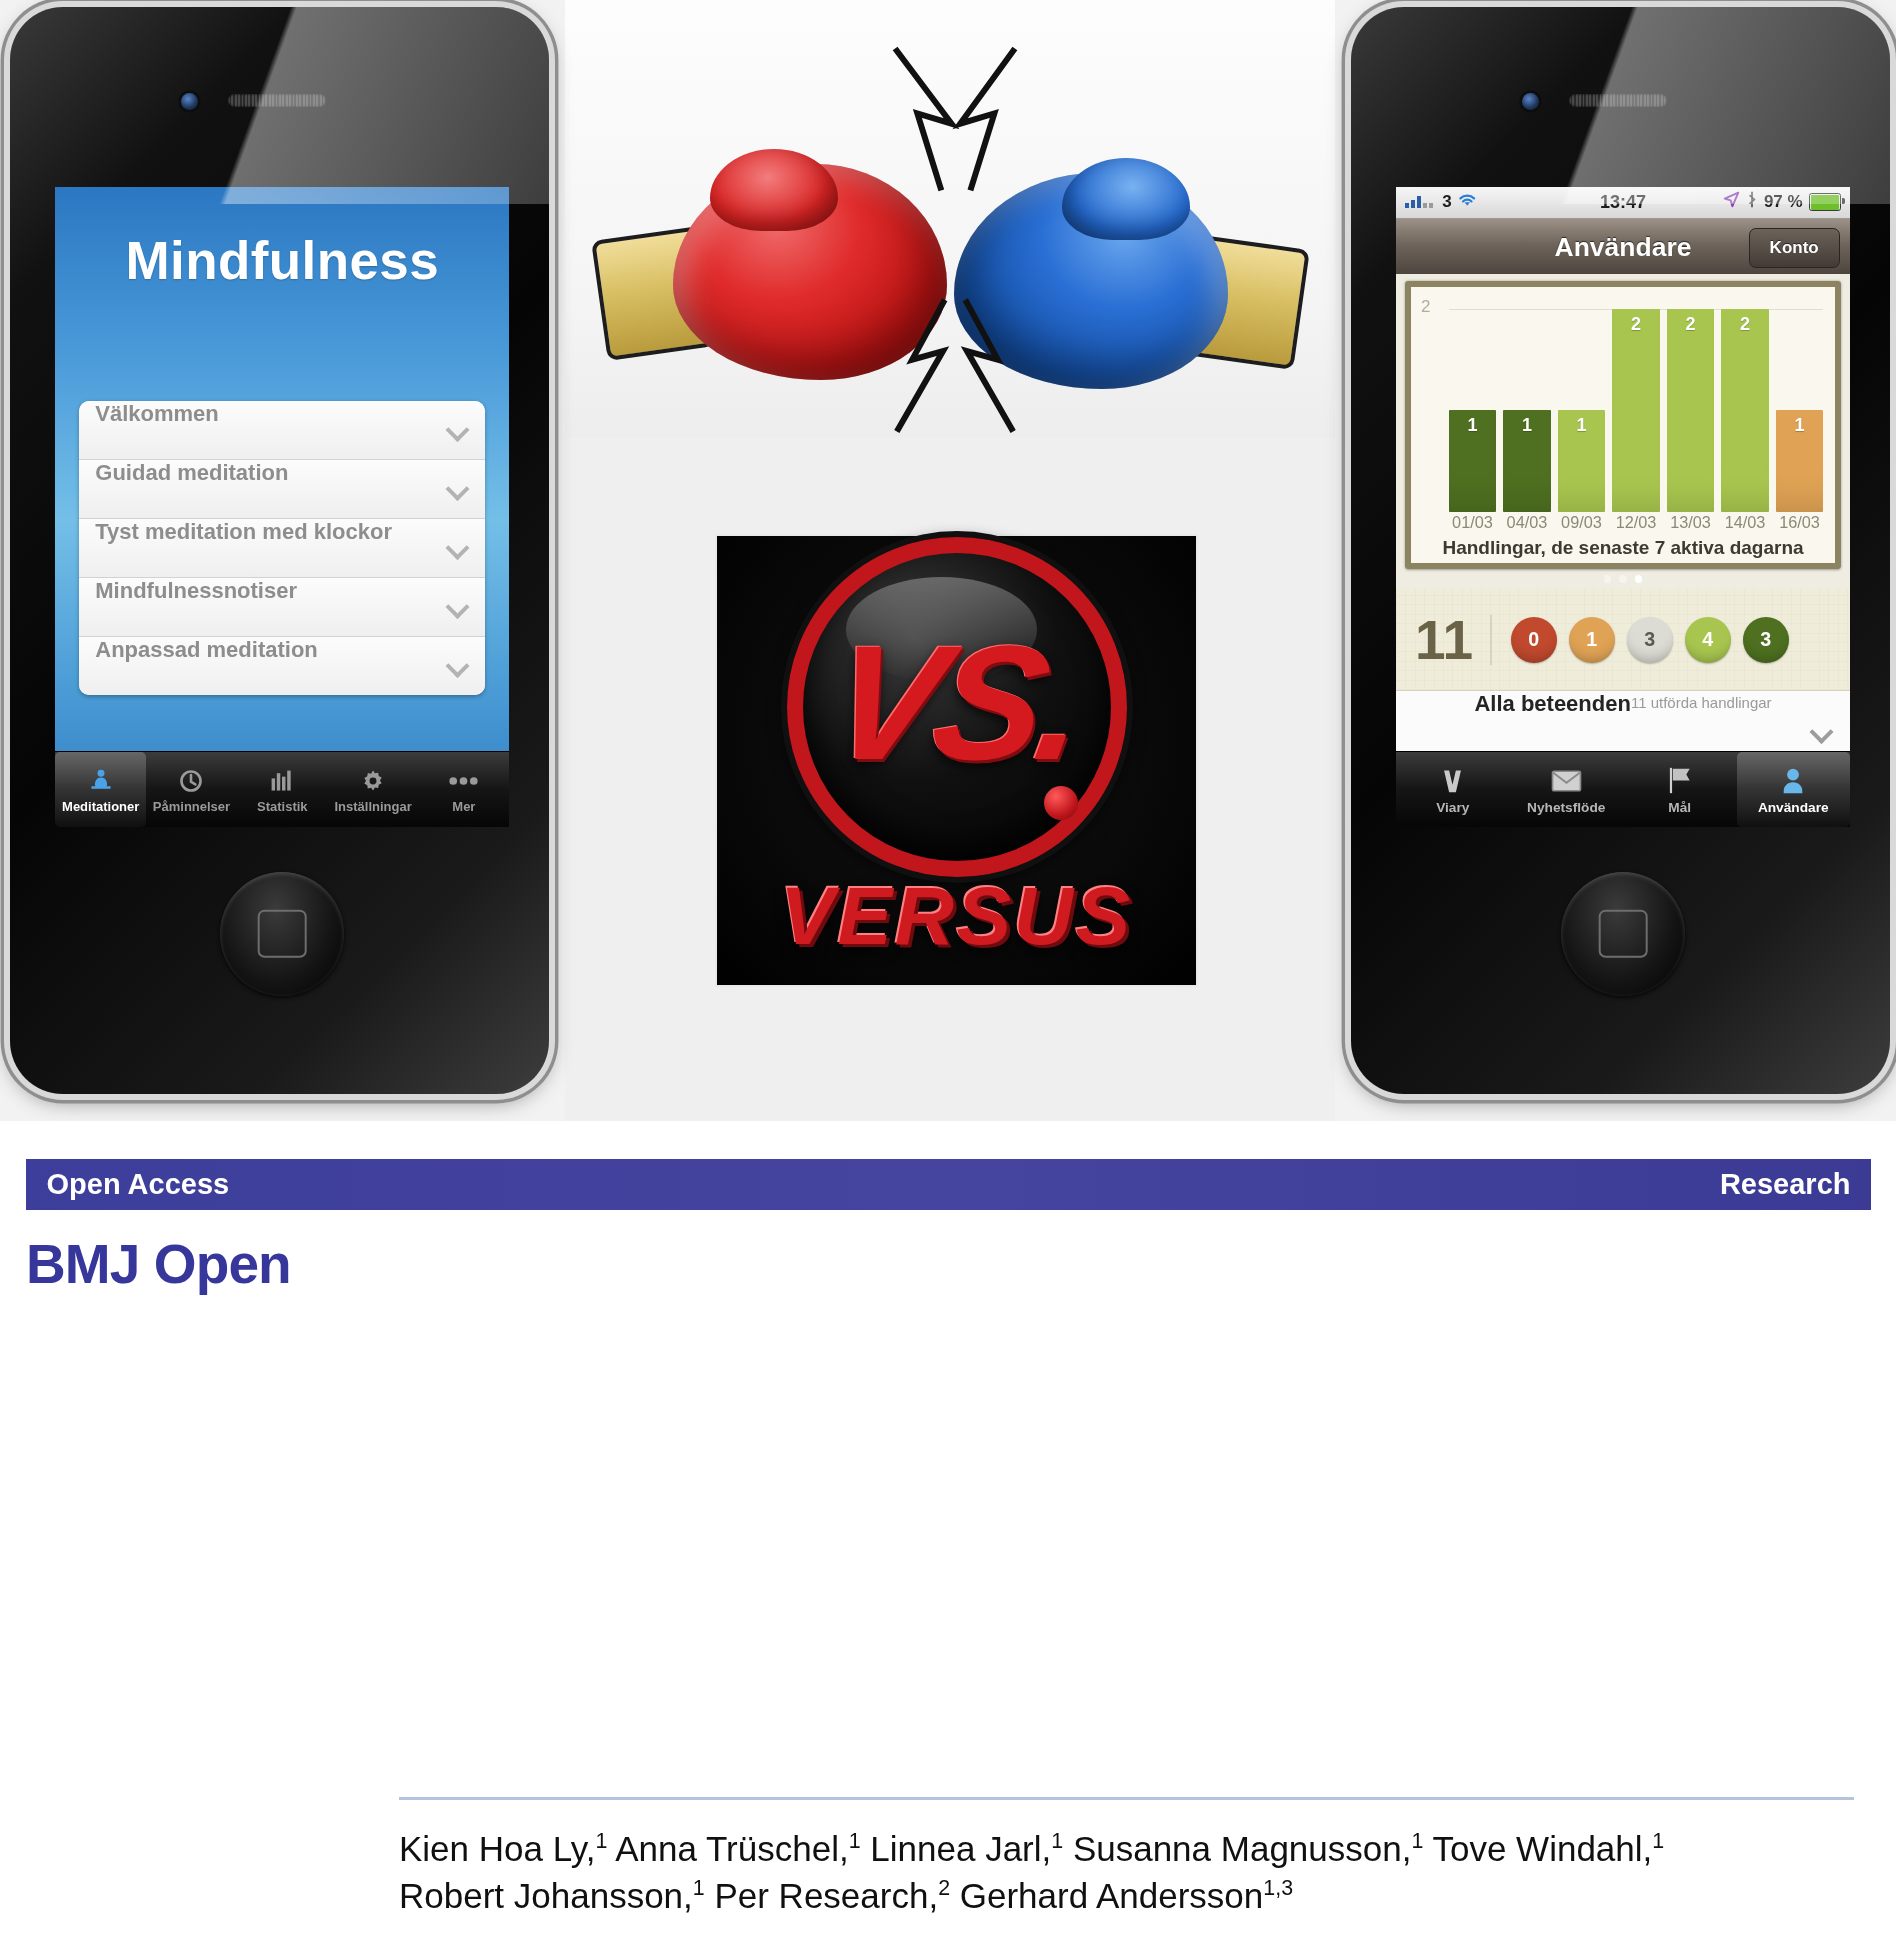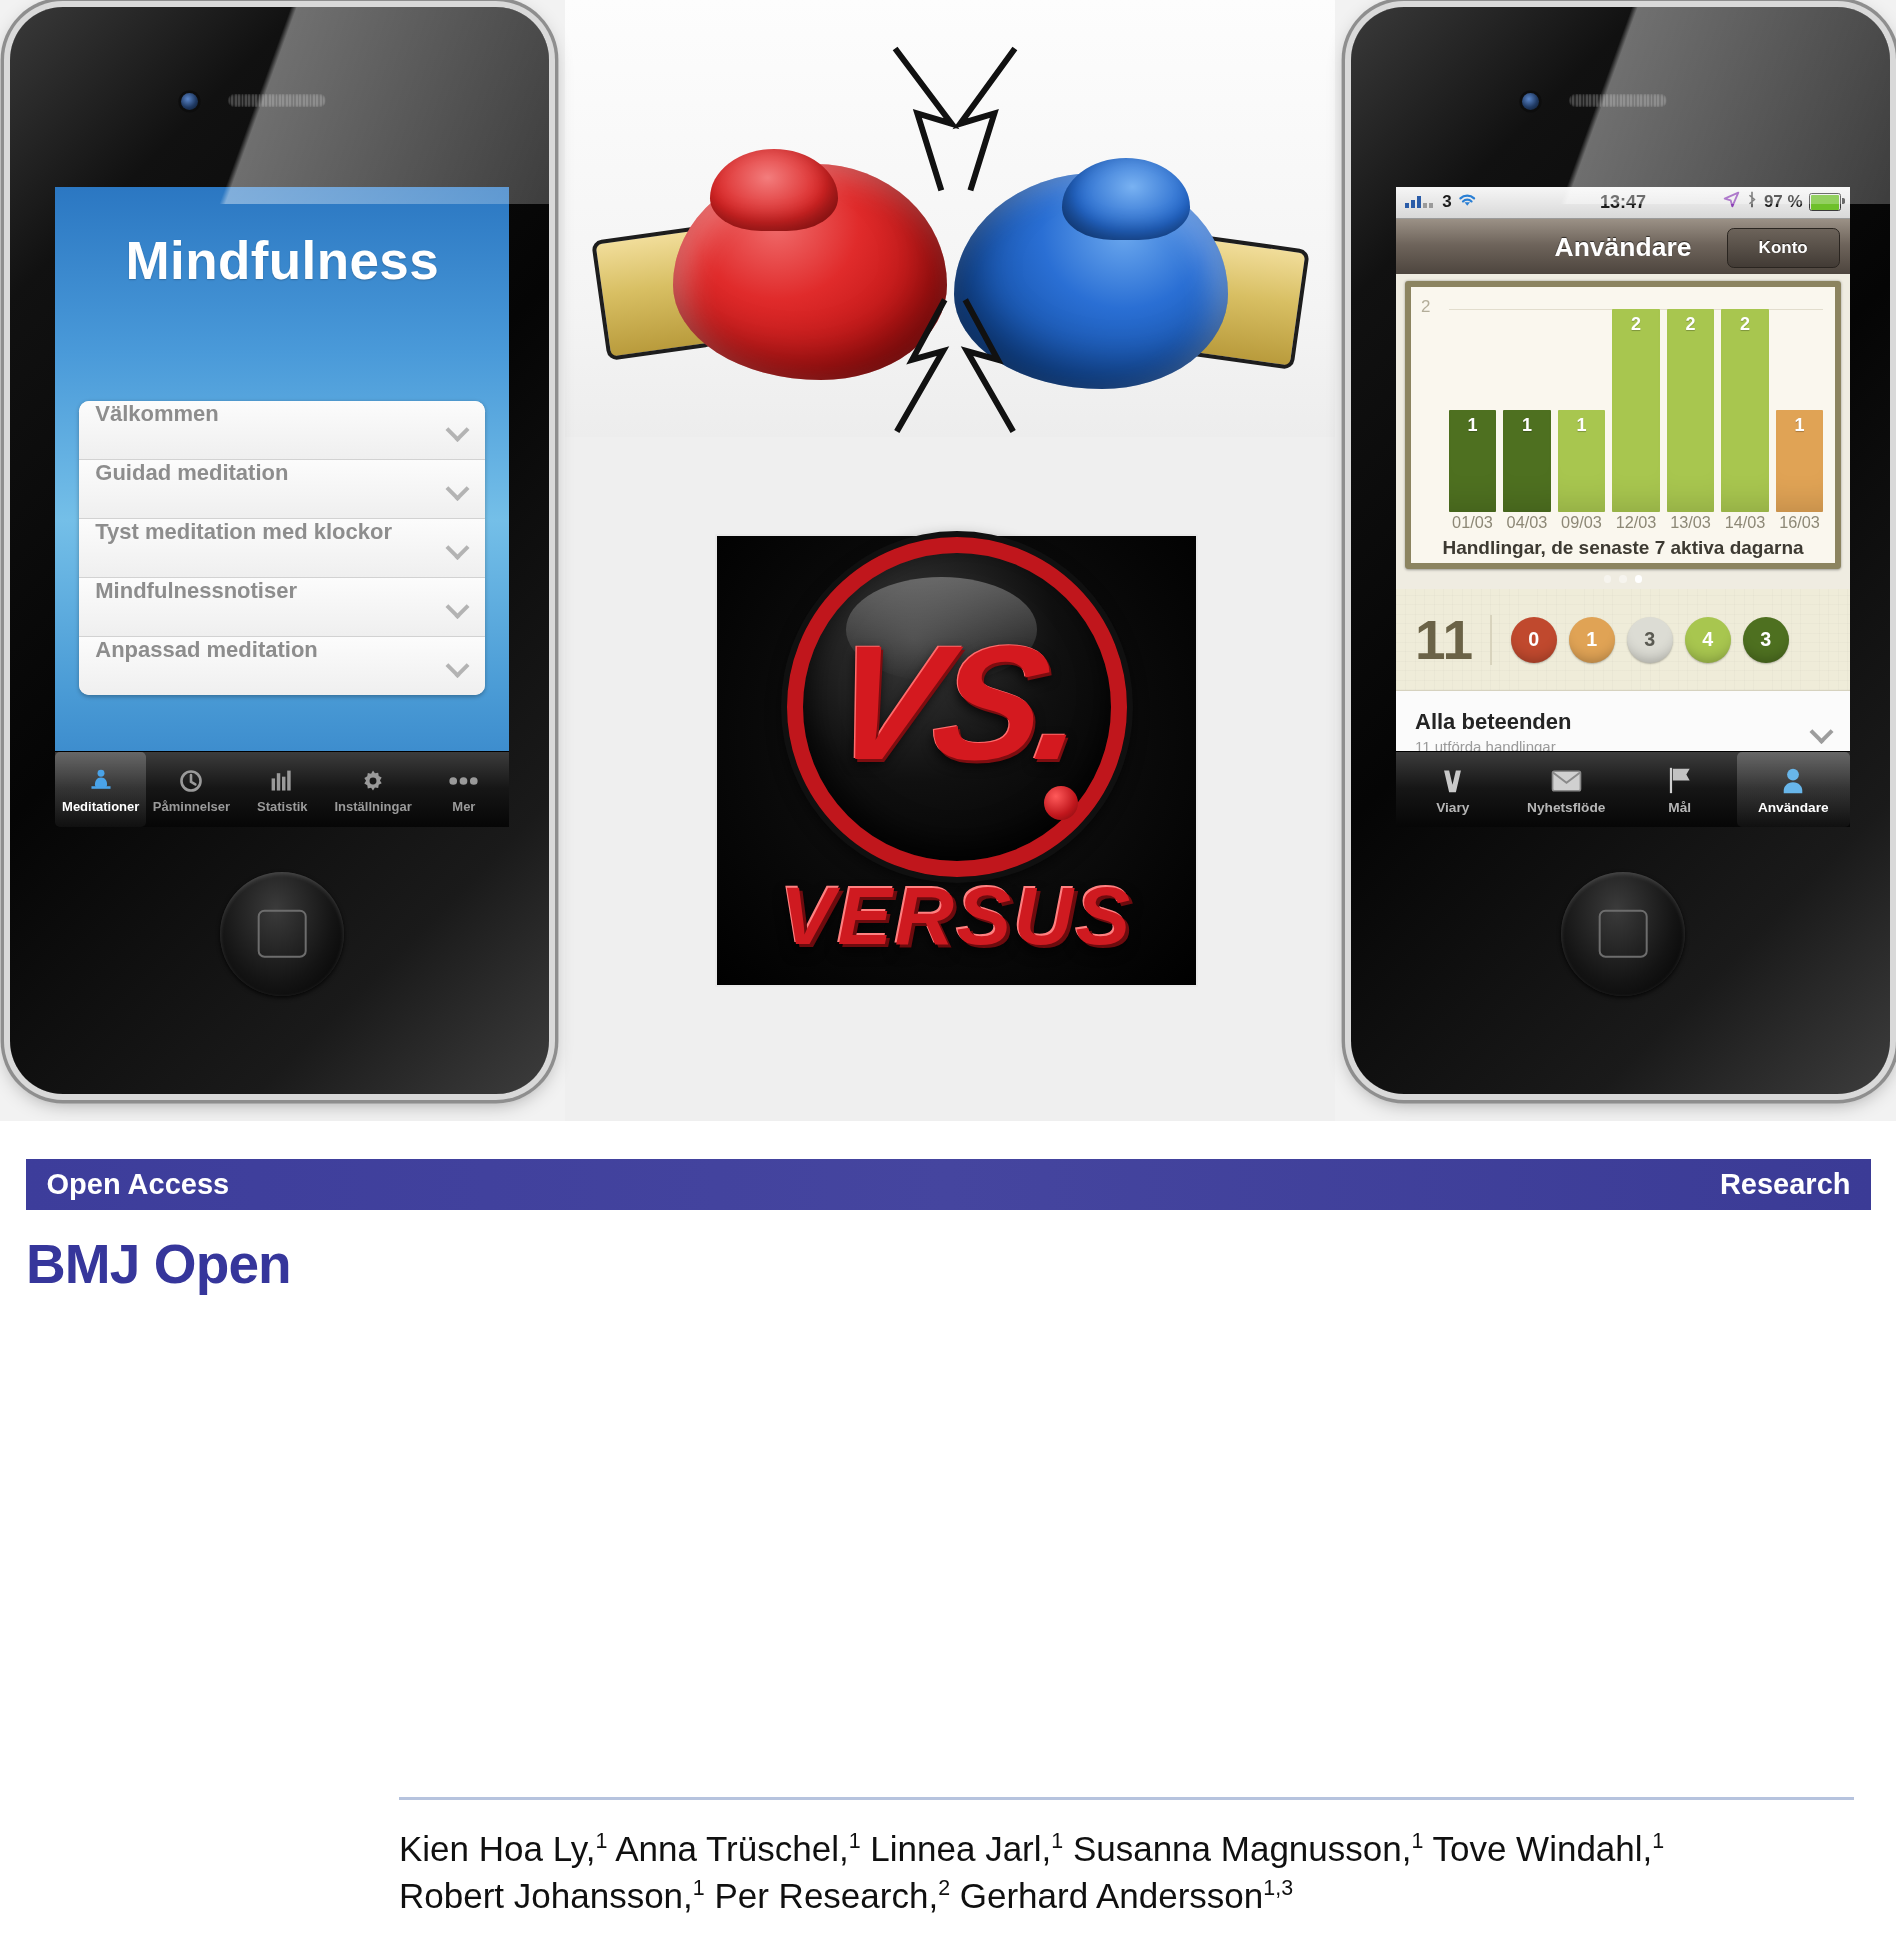--- a/index.html
+++ b/index.html
@@ -137,21 +137,21 @@
   .batt i{display:block;height:100%;width:97%;background:#6ec02a;border-radius:0.9px;}
 
   .nav-bar{
     height:57px;
     background:linear-gradient(180deg,#9b9186 0%,#6e645b 45%,#4b433c 100%);
     display:flex;align-items:center;justify-content:center;position:relative;
     border-bottom:0.9px solid #2e2a26;
   }
   .nav-title{color:#fff;font-size:26.5px;font-weight:bold;text-shadow:0 -0.9px 0.9px rgba(0,0,0,.6);}
   .nav-btn{
-    position:absolute;right:10.3px;top:9.4px;height:38px;padding:0 31px;
+    position:absolute;right:10.3px;top:9.4px;height:38px;padding:0 20px;
     display:flex;align-items:center;border-radius:6.8px;
     background:linear-gradient(180deg,#6c635a 0%,#423b35 100%);
     border:0.9px solid #2a2520;color:#fff;font-size:17px;font-weight:bold;
     text-shadow:0 -0.9px 0.9px rgba(0,0,0,.6);
   }
 
   .viary-body{position:absolute;left:0;top:87px;right:0;bottom:75px;background:#efece1;}
   .chart-frame{
     margin:6.8px 8.6px 0 8.6px;height:276px;
     background:#faf7ee;border:6px solid #8c8460;border-radius:3.4px;
@@ -203,21 +203,21 @@
   .summary .divider{width:1.7px;height:50px;background:#d8d3bd;margin-right:19px;}
   .dots{display:flex;gap:12px;}
   .dot{
     width:46px;height:46px;border-radius:50%;
     display:flex;align-items:center;justify-content:center;
     color:#fff;font-size:19.7px;font-weight:bold;
     box-shadow:inset 0 -12px 13.7px -10.3px rgba(0,0,0,.28), 0 0.9px 1.7px rgba(0,0,0,.25);
   }
 
   .listrow{
-    height:82px;background:#fbfbfb;display:flex;flex-direction:column;justify-content:center;
+    height:82px;background:#fbfbfb;display:flex;flex-direction:row;justify-content:center;
     padding:0 19px;position:relative;border-bottom:0.9px solid #d4d4d4;
   }
   .listrow .t1{font-size:22px;font-weight:bold;color:#242424;}
   .listrow .t2{font-size:15px;color:#9a9a9a;margin-top:3.4px;}
   .listrow .chev{
     position:absolute;right:20.5px;top:50%;transform:translateY(-50%) rotate(45deg);
     width:13px;height:13px;border-right:4.3px solid #9d9d9d;border-bottom:4.3px solid #9d9d9d;
   }
 
   .viary-tabbar{

